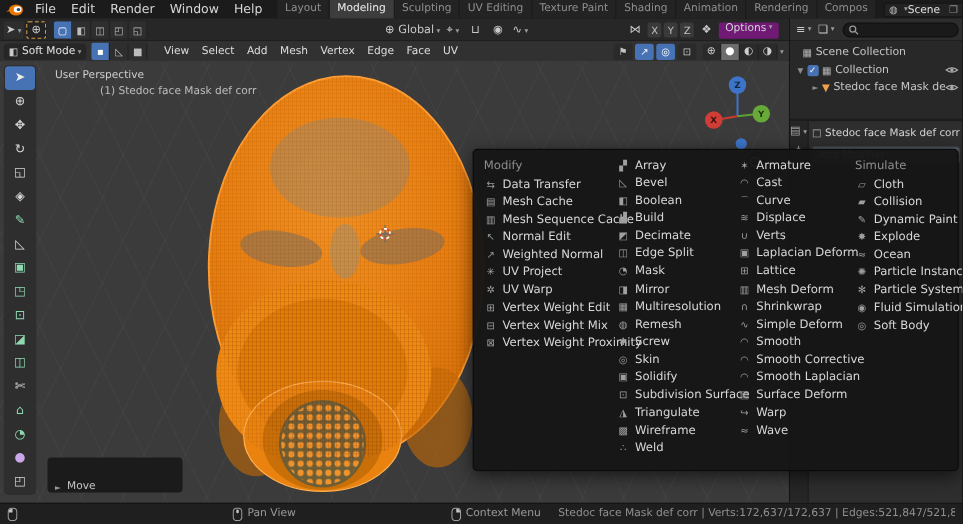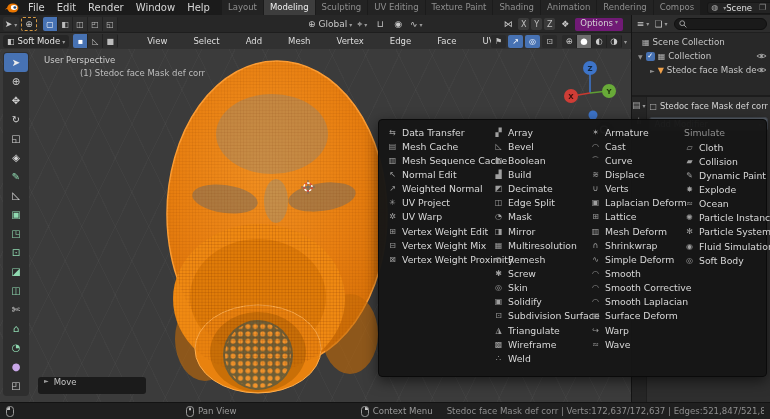--- a/index.html
+++ b/index.html
@@ -37,41 +37,41 @@
   .seg.active{background:#4772b3;color:#fff;}
   .axischip{width:11px;height:12px;background:#3a3a3a;border-radius:2px;margin-right:2px;
             display:flex;align-items:center;justify-content:center;font-size:8px;color:#c0c0c0;}
   .optbtn{height:13px;padding:0 5px;background:#701a75;border-radius:2px;display:flex;font-size:8.5px;color:#d2d2d2;}
   
   .row3{height:16px;background:#313131;position:relative;flex:0 0 auto;display:flex;align-items:center;}
   .modewidget{display:flex;align-items:center;background:#262626;border-radius:3px;height:13px;margin-left:3px;padding:0 4px;}
   .modewidget .wicon{font-size:8px;color:#c9c9c9;margin-right:3px;}
   .modewidget .wlabel{font-size:8.5px;color:#e3e3e3;}
   .hdrmenus{display:flex;margin-left:8px;}
-  .hdrmenu{padding:0 5px;font-size:8.5px;color:#dedede;line-height:16px;margin-left:16px;}
+  .hdrmenu{padding:0 5px;font-size:8.5px;color:#dedede;line-height:16px;}
   .r3icons{position:absolute;right:4px;top:1px;display:flex;align-items:center;height:14px;}
   .r3b{width:15px;height:13px;display:flex;align-items:center;justify-content:center;border-radius:2px;
        font-size:8px;color:#c2c2c2;background:#2a2a2a;margin-left:2px;}
   .r3b.active{background:#4772b3;color:#fff;}
   .shadeset{display:flex;margin-left:5px;border-radius:2px;overflow:hidden;}
   .shade{width:15px;height:13px;display:flex;align-items:center;justify-content:center;background:#2a2a2a;
          border-right:1px solid #222;font-size:8.5px;color:#cfcfcf;}
   .shade.active{background:#6d6d6d;color:#fff;}
   
   .canvas{position:relative;flex:1;background:#3b3b3b;overflow:hidden;
     background-image:
       repeating-linear-gradient(64deg, rgba(255,255,255,0.028) 0 1px, transparent 1px 30px),
       repeating-linear-gradient(-64deg, rgba(255,255,255,0.028) 0 1px, transparent 1px 30px);}
   .vptext{position:absolute;left:44px;top:5px;font-size:8.5px;color:#cdcdcd;line-height:13px;}
   .vptext .l2{color:#bdbdbd;margin-left:36px;}
   .toolcol{position:absolute;left:3px;top:3px;width:26px;background:#2e2e2e;border-radius:4px;padding:1px;}
   .tool{width:24px;height:19px;display:flex;align-items:center;justify-content:center;border-radius:3px;font-size:10px;}
   .tool.active{background:#4772b3;}
-  .movebox{position:absolute;left:38px;bottom:8px;width:108px;height:17px;background:#1b1b1b;border-radius:3px;
-           display:flex;align-items:flex-start;padding:0 6px;color:#c5c5c5;font-size:8.5px;}
+  .movebox{position:absolute;left:38px;bottom:8px;width:108px;height:28px;background:#1b1b1b;border-radius:3px;
+           display:flex;align-items:flex-end;padding:0 6px;color:#c5c5c5;font-size:8.5px;}
   .movebox .tri{font-size:6px;color:#9a9a9a;margin-right:5px;}
   .gizmo{position:absolute;right:12px;top:6px;}
   
   .popup{position:absolute;left:378px;top:119px;width:389px;height:258px;z-index:50;
          background:rgba(22,22,22,0.97);border:1px solid #0a0a0a;border-radius:4px;
          box-shadow:0 4px 14px rgba(0,0,0,0.55);display:flex;padding:5px 0 0 8px;}
   .mcol{flex:0 0 auto;}
   .mcol-0{width:106px;} .mcol-1{width:97px;} .mcol-2{width:94px;} .mcol-3{width:80px;}
   .mtitle{font-size:9.3px;color:#8e8e8e;height:15px;line-height:15px;}
   .mi{display:flex;align-items:center;height:14.15px;cursor:default;}
@@ -445,20 +445,21 @@
             <span class="spacer"></span>
             <span class="chev">▾</span>
           </div>
         </div>
       </div>
     </div>
   </div>
 
   <div class="popup">
     <div class="mcol mcol-0">
+      <div class="mtitle">Modify</div>
       <div>
 
       <div class="mi">
             <span class="mi-ic">⇆</span>
             <span class="mi-lb">Data Transfer</span>
           </div>
           <div class="mi">
             <span class="mi-ic">▤</span>
             <span class="mi-lb">Mesh Cache</span>
           </div>

